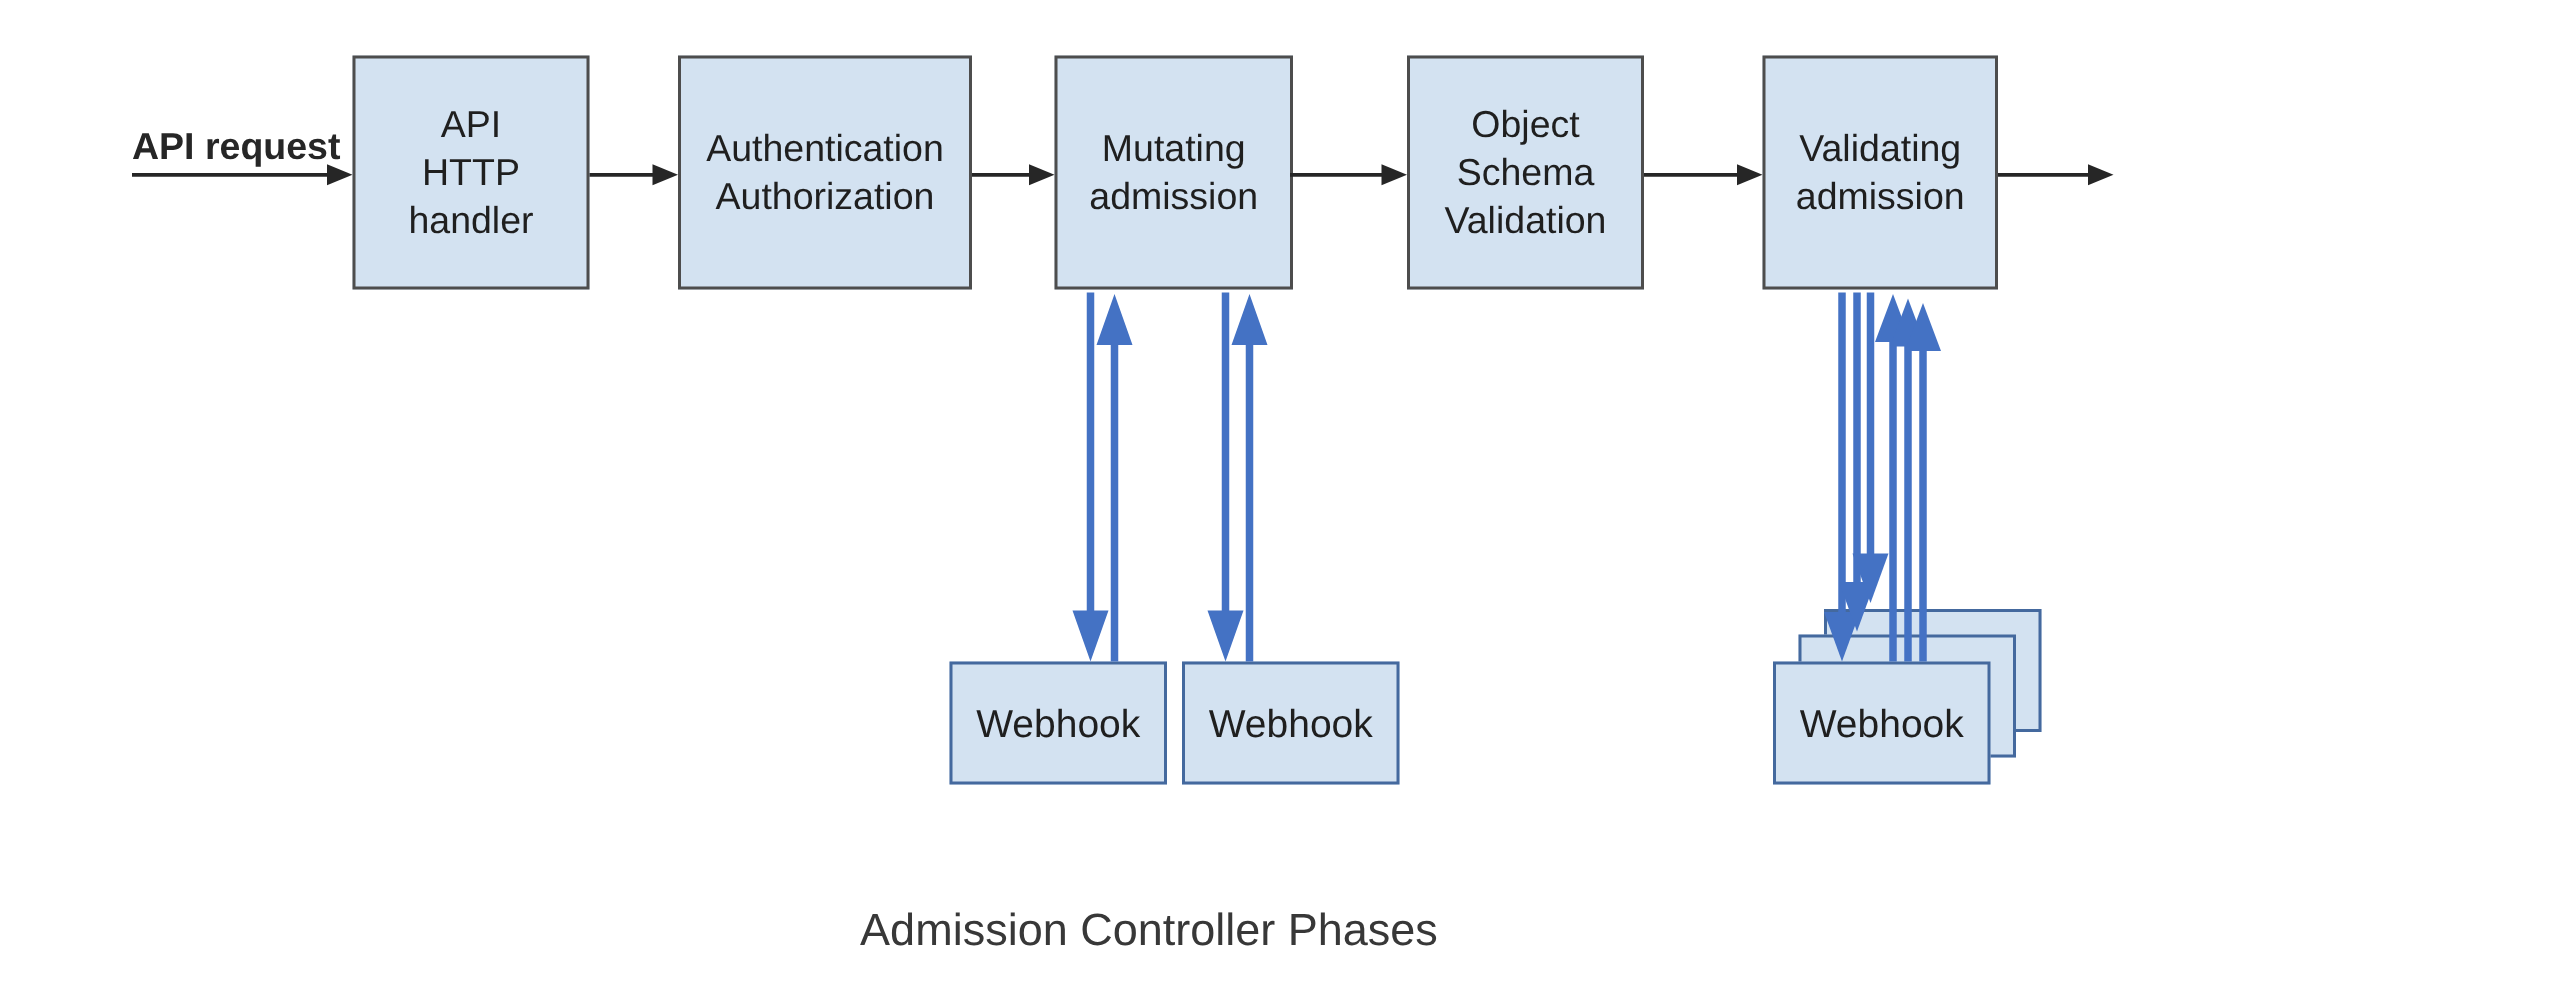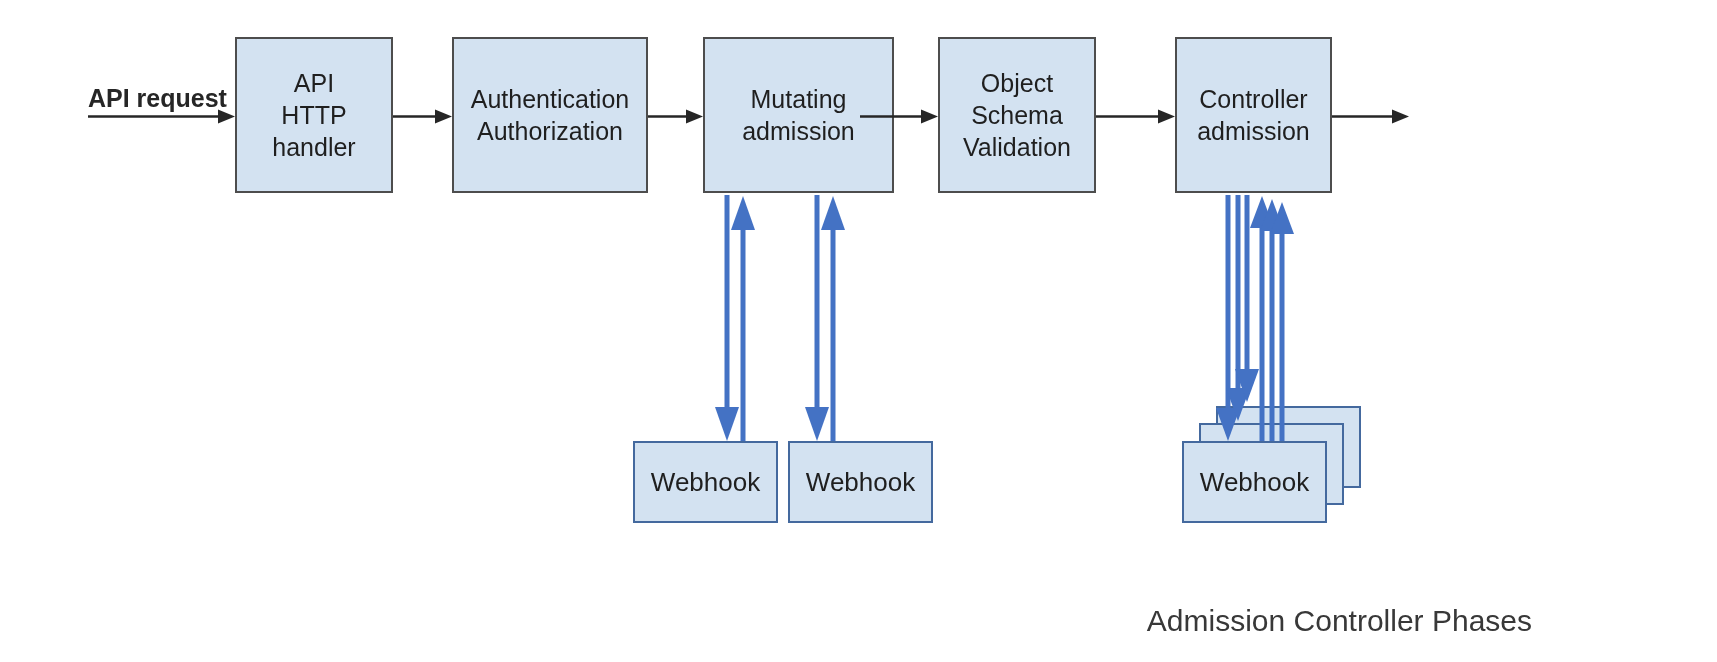--- a/index.html
+++ b/index.html
@@ -13,41 +13,41 @@
     font-family:"Liberation Sans",sans-serif;overflow:hidden;
   }
   .phase{
     position:absolute;display:flex;align-items:center;justify-content:center;
     text-align:center;background:var(--box-fill);border:2px solid var(--box-border);
     color:var(--text);font-size:25px;line-height:32px;white-space:pre-line;
     box-sizing:border-box;
   }
   #phase-1{left:235px;top:37px;width:158px;height:156px}
   #phase-2{left:452px;top:37px;width:196px;height:156px}
-  #phase-3{left:703px;top:37px;width:191px;height:156px}
+  #phase-3{left:703px;top:37px;width:159px;height:156px}
   #phase-4{left:938px;top:37px;width:158px;height:156px}
   #phase-5{left:1175px;top:37px;width:157px;height:156px}
   #phase-6{left:1409px;top:37px;width:158px;height:156px}
   .webhook{
     position:absolute;display:flex;align-items:center;justify-content:center;
     background:var(--box-fill);border:2px solid var(--webhook-border);
     color:var(--text);font-size:26px;font-weight:400;box-sizing:border-box;
     width:145px;height:82px;
   }
   #wh-m1{left:633px;top:441px}
   #wh-m2{left:788px;top:441px}
   #wh-v-back{left:1216px;top:406px;z-index:1}
   #wh-v-mid{left:1199px;top:423px;z-index:2}
   #wh-v-front{left:1182px;top:441px;z-index:3}
   .entry-label{
     position:absolute;left:88px;top:84px;font-size:25px;font-weight:700;
     color:var(--arrow-black);
   }
   .caption{
-    position:absolute;left:0;top:604px;width:1532px;text-align:right;
+    position:absolute;left:0;top:604px;width:1532px;text-align:center;
     font-size:30px;color:var(--caption-text);
   }
   svg.arrows{position:absolute;left:0;top:0;z-index:5;pointer-events:none}
   .k-line{stroke:var(--arrow-black);stroke-width:2.5;fill:none}
   .k-head{fill:var(--arrow-black)}
   .b-line{stroke:var(--arrow-blue);stroke-width:5;fill:none}
   .b-head{fill:var(--arrow-blue)}
 </style>
 </head>
 <body>
@@ -59,21 +59,21 @@
   <div class="phase" id="phase-1">API
 HTTP
 handler</div>
   <div class="phase" id="phase-2">Authentication
 Authorization</div>
   <div class="phase" id="phase-3">Mutating
 admission</div>
   <div class="phase" id="phase-4">Object
 Schema
 Validation</div>
-  <div class="phase" id="phase-5">Controller
+  <div class="phase" id="phase-5">Validating
 admission</div>
 
   <div class="webhook" id="wh-m1">Webhook</div>
   <div class="webhook" id="wh-m2">Webhook</div>
 
   <div class="webhook" id="wh-v-back">Webhook</div>
   <div class="webhook" id="wh-v-mid">Webhook</div>
   <div class="webhook" id="wh-v-front">Webhook</div>
 
   <div class="caption">Admission Controller Phases</div>

